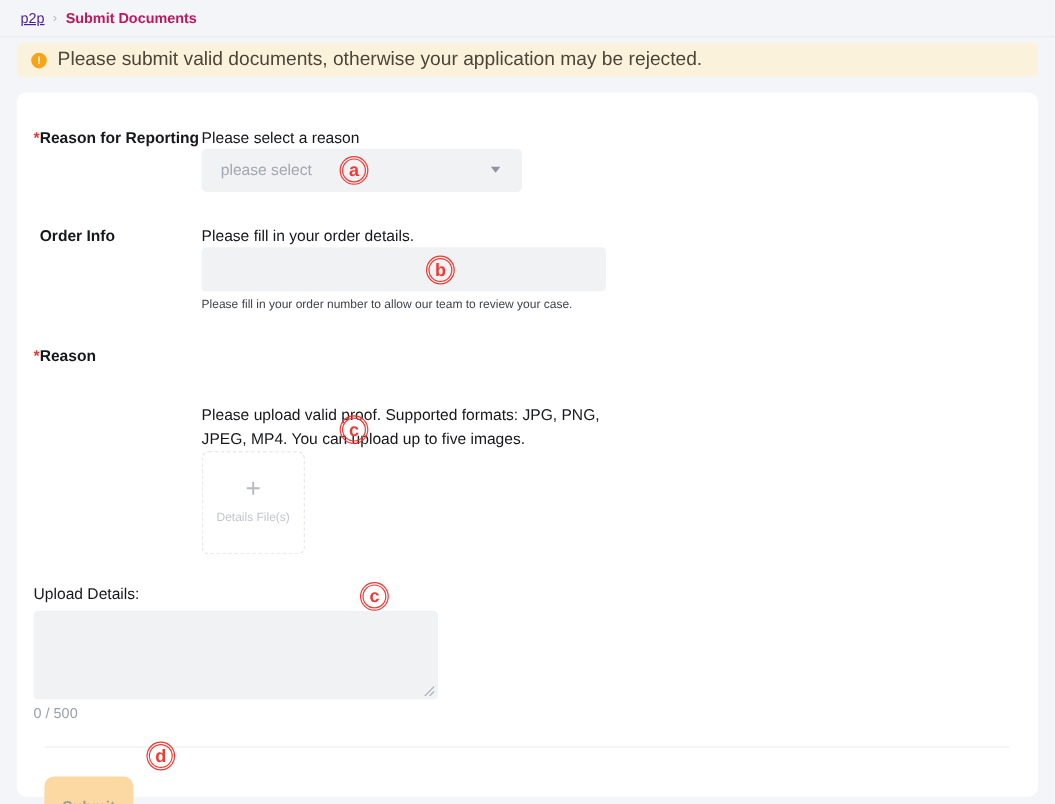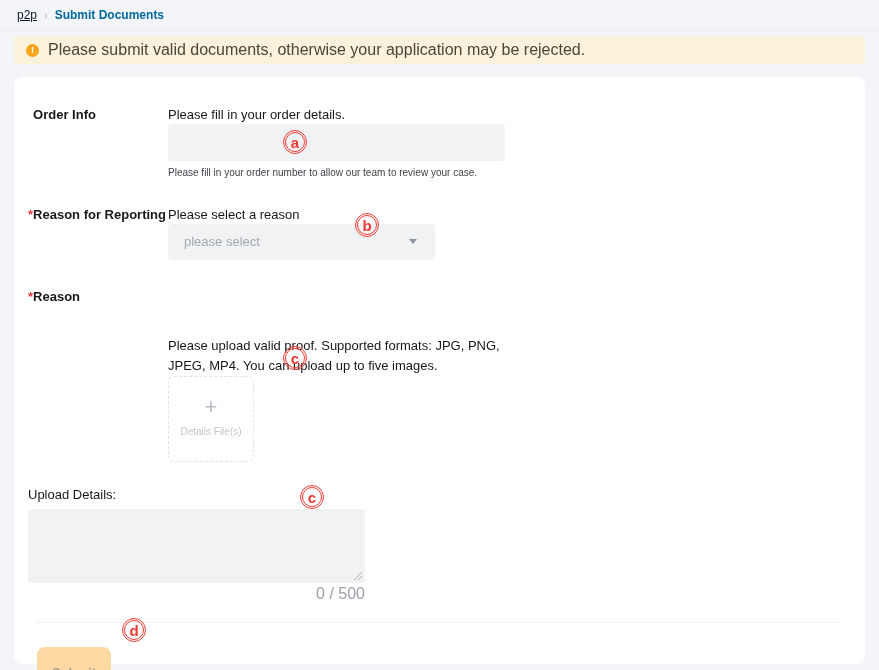--- a/index.html
+++ b/index.html
@@ -13,23 +13,23 @@
   }
 
   
   .breadcrumb {
     height:31px;
     display:flex; align-items:center; gap:7px;
     padding:0 17px;
     border-bottom:1px solid #e9ebef;
     font-size:12px;
   }
-  .crumb-parent { color:#0f172a; cursor:pointer;text-decoration:underline; }
+  .crumb-parent { color:#4c1d95; cursor:pointer;text-decoration:underline; }
   .crumb-sep { color:#b4b9c1; font-size:11px; }
-  .crumb-current { color:#0369a1; font-weight:700; }
+  .crumb-current { color:#be185d; font-weight:700; }
 
   
   .banner {
     margin:5px 14px 0;
     height:28px;
     background:#fbf2dc;
     border-radius:4px;
     display:flex; align-items:center; gap:9px;
     padding:0 12px;
   }
@@ -114,22 +114,21 @@
     margin-top:5px;
     background:#f1f2f4; border:none; border-radius:4px;
     padding:8px 12px; font-size:13px; color:#17181c;
     font-family:"Liberation Sans", sans-serif;
     resize:none; outline:none;
   }
   .textarea-wrap { position:relative; width:337px; }
   .resize-handle { position:absolute; right:3px; bottom:3px; }
   .counter {
     width:337px; margin-top:4px;
-    text-align:right;
-    font-size:16px; color:#9aa0a9; line-height:14px;
+    font-size:12px; color:#9aa0a9; line-height:14px;
   }
 
   
   .divider {
     margin:21px 0 0 9px;
     width:804px; height:1px;
     background:#edeef1;
   }
   .submit-btn {
     display:block;
@@ -173,41 +172,41 @@
   <span class="crumb-current">Submit Documents</span>
 </div>
 
 <div class="banner">
   <span class="warn-icon">!</span>
   <span class="banner-text">Please submit valid documents, otherwise your application may be rejected.</span>
 </div>
 
 <div class="card">
 
-  <div class="form-row row-order">
-    <div class="row-label">
-      <span class="req req-hidden">*</span><span>Order Info</span>
-    </div>
-    <div class="row-content">
-      <div>Please fill in your order details.</div>
-      <input class="order-input" type="text" value="" style="">
-      <div class="helper">Please fill in your order number to allow our team to review your case.</div>
-    </div>
-  </div>
-
   <div class="form-row row-reason">
     <div class="row-label">
       <span class="req">*</span><span>Reason for Reporting</span>
     </div>
     <div class="row-content">
       <div>Please select a reason</div>
       <div class="select-box">
         <span class="select-placeholder">please select</span>
         <span class="chevron"></span>
       </div>
+    </div>
+  </div>
+
+  <div class="form-row row-order">
+    <div class="row-label">
+      <span class="req req-hidden">*</span><span>Order Info</span>
+    </div>
+    <div class="row-content">
+      <div>Please fill in your order details.</div>
+      <input class="order-input" type="text" value="" style="">
+      <div class="helper">Please fill in your order number to allow our team to review your case.</div>
     </div>
   </div>
 
   <div class="form-row row-upload">
     <div class="row-label">
       <span class="req">*</span><span>Reason</span>
     </div>
     <div class="row-content">
       <div class="upload-hint">Please upload valid proof. Supported formats: JPG, PNG, JPEG, MP4. You can upload up to five images.</div>
       <div class="upload-box">

